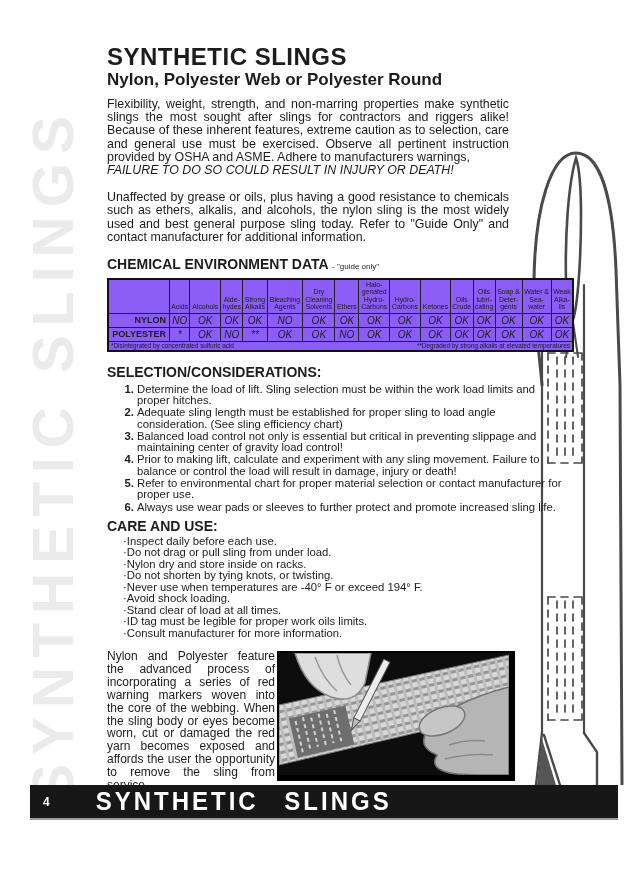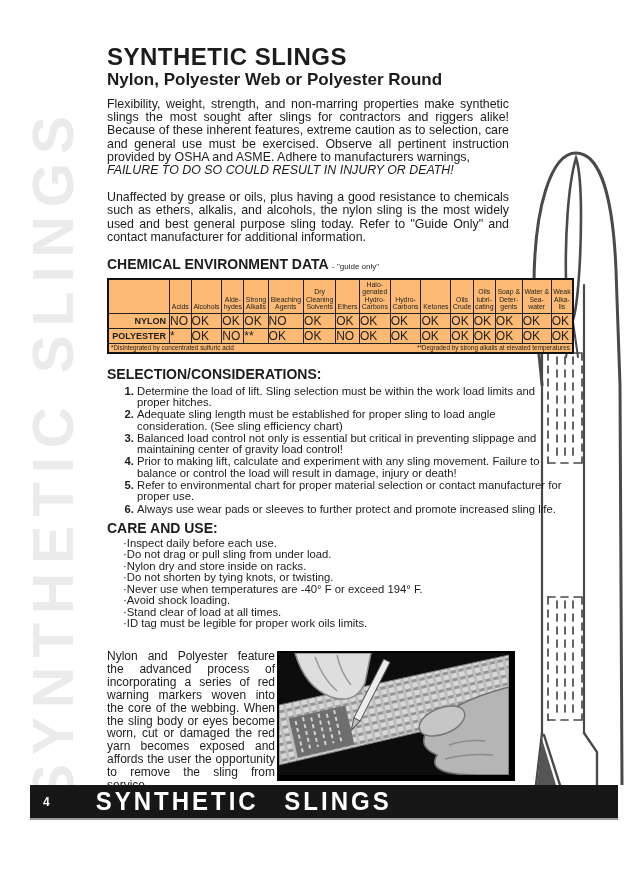--- a/index.html
+++ b/index.html
@@ -27,33 +27,33 @@
   p.body { width:402px; margin:0; font-size:12.4px; line-height:13.2px; text-align:justify; }
   .spread-line { display:flex; justify-content:space-between; width:402px; font-size:12.4px; line-height:13.2px; }
   .warning-line { display:block; font-style:italic; font-size:12.4px; line-height:13.2px; }
   p.p2 { margin-top:14px; }
 
   h3.section { margin:13px 0 4px 0; font-size:14px; line-height:15px; }
   h3.section .note { font-size:8px; font-weight:normal; letter-spacing:0; }
 
   
   table.chem {
-    border-collapse:collapse; width:467px; background:#fdba74;
+    border-collapse:collapse; width:467px; background:#8b5cf6;
     border:2px solid #111;
   }
   table.chem th, table.chem td { border:1px solid #222; }
   table.chem thead th {
     font-size:6.9px; font-weight:normal; line-height:7.4px;
     vertical-align:bottom; text-align:center; padding:1px 0 2px 0;
     white-space:pre-line;
   }
   table.chem tbody th.rowlabel {
     font-size:9px; font-weight:bold; text-align:right; padding:0 3px; width:54px;
   }
-  table.chem tbody td { font-size:12px; text-align:left; height:13px; padding:0; }
+  table.chem tbody td { font-size:10px; text-align:center; height:13px; padding:0;font-style:italic; }
   table.chem tfoot td { padding:0 2px; }
   .footrow { display:flex; justify-content:space-between; font-size:6.4px; line-height:8px; }
 
   
   ol.sel { margin:1px 0 0 0; padding-left:30px; width:430px; }
   ol.sel li { font-size:11.3px; line-height:11.3px; margin:0 0 1px 0; text-align:left; }
   ol.sel li::marker { font-weight:bold; }
   h3.care-h { margin:6px 0 2px 0; font-size:14px; line-height:15px; }
   ul.care { margin:0; padding-left:16px; list-style:none; width:430px; }
   ul.care li { font-size:11.3px; line-height:11.5px; margin:0; }
@@ -235,20 +235,21 @@
     <h3 class="care-h">CARE AND USE:</h3>
     <ul class="care">
         <li>Inspect daily before each use.</li>
         <li>Do not drag or pull sling from under load.</li>
         <li>Nylon dry and store inside on racks.</li>
         <li>Do not shorten by tying knots, or twisting.</li>
         <li>Never use when temperatures are -40° F or exceed 194° F.</li>
         <li>Avoid shock loading.</li>
         <li>Stand clear of load at all times.</li>
         <li>ID tag must be legible for proper work oils limits.</li>
+        <li>Consult manufacturer for more information.</li>
       </ul>
   </div>
 
   <div class="bottom-para">Nylon and Polyester feature the advanced process of incorporating a series of red warning markers woven into the core of the webbing.  When the sling body or eyes become worn, cut or damaged the red yarn becomes exposed and affords the user the opportunity to remove the sling from service.</div>
 
   <div class="photo">
     <svg width="230" height="122" viewBox="0 0 230 122">
       <defs>
         <pattern id="wv" width="8" height="8" patternUnits="userSpaceOnUse" patternTransform="rotate(-13)">
           <rect width="8" height="8" fill="#d8d8d8"></rect>

